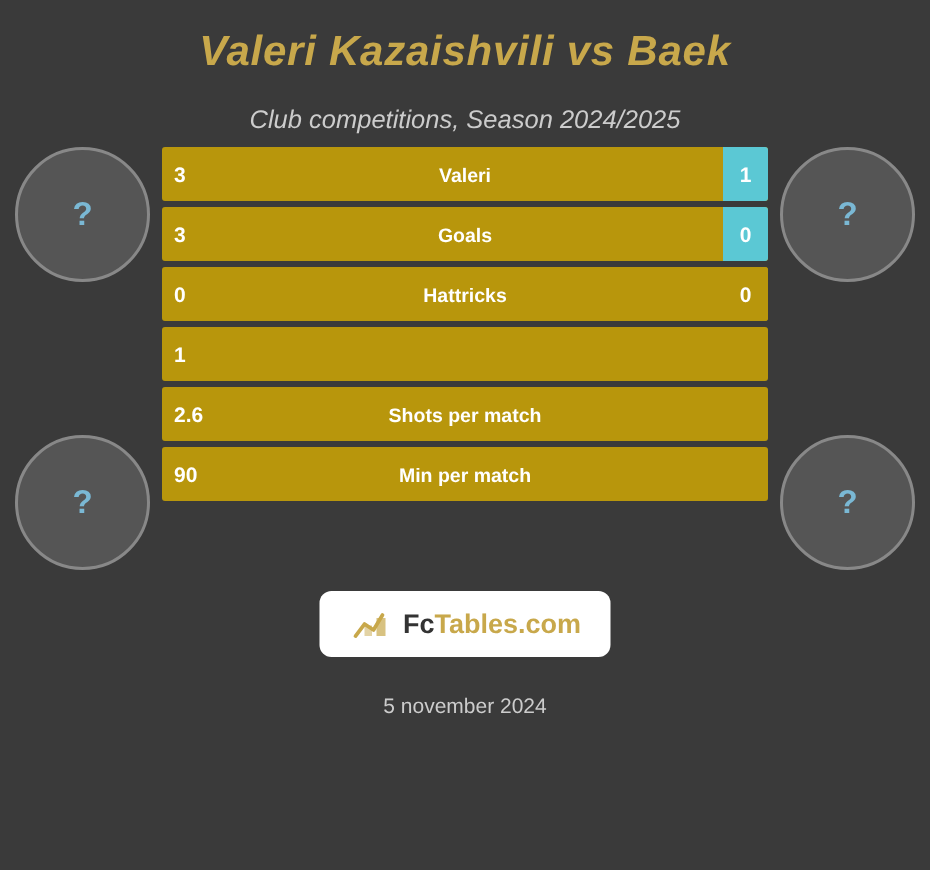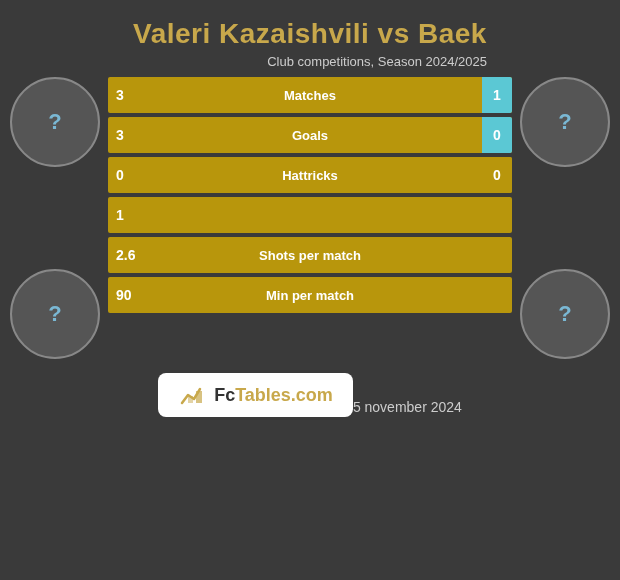--- a/index.html
+++ b/index.html
@@ -8,35 +8,36 @@
       height: 580px;
       background: #3a3a3a;
       font-family: Arial, sans-serif;
       overflow: hidden;
       display: flex;
       flex-direction: column;
       align-items: center;
     }
 
     .header {
-      text-align: right;
+      text-align: center;
       padding: 18px 20px 8px;
+      font-style: italic;
     }
 
     .title {
       font-size: 28px;
       font-weight: bold;
       color: #c8a84b;
       letter-spacing: 0.5px;
     }
 
     .subtitle {
-      font-size: 13px;
+      font-size: 17px;
       color: #cccccc;
-      margin-top: 4px;
+      margin-top: 20px;
     }
 
     .stat-row {
       display: flex;
       align-items: center;
       height: 36px;
       position: relative;
     }
 
     .stat-bar {
@@ -113,21 +114,21 @@
       align-items: center;
       justify-content: center;
       color: #7ab8d4;
       font-size: 22px;
       font-weight: bold;
     }
 
     .logo-section {
       margin-top: 14px;
       display: flex;
-      flex-direction: row;
+      flex-direction: column;
       align-items: center;
     }
 
     .logo-box {
       background: #fff;
       border-radius: 8px;
       padding: 8px 20px;
       display: flex;
       align-items: center;
       gap: 8px;
@@ -199,21 +200,21 @@
     <div class="avatar-circle" style="margin-top:82px;">
       <span>?</span>
     </div>
   </div>
 
   <div class="stats-col">
 
     <div class="stat-row">
       <div class="stat-bar">
         <span class="stat-value-left">3</span>
-        <span class="stat-label">Matches</span>
+        <span class="stat-label">Valeri</span>
         <span class="stat-value-right">1</span>
       </div>
     </div>
 
     <div class="stat-row">
       <div class="stat-bar">
         <span class="stat-value-left">3</span>
         <span class="stat-label">Goals</span>
         <span class="stat-value-right">0</span>
       </div>

